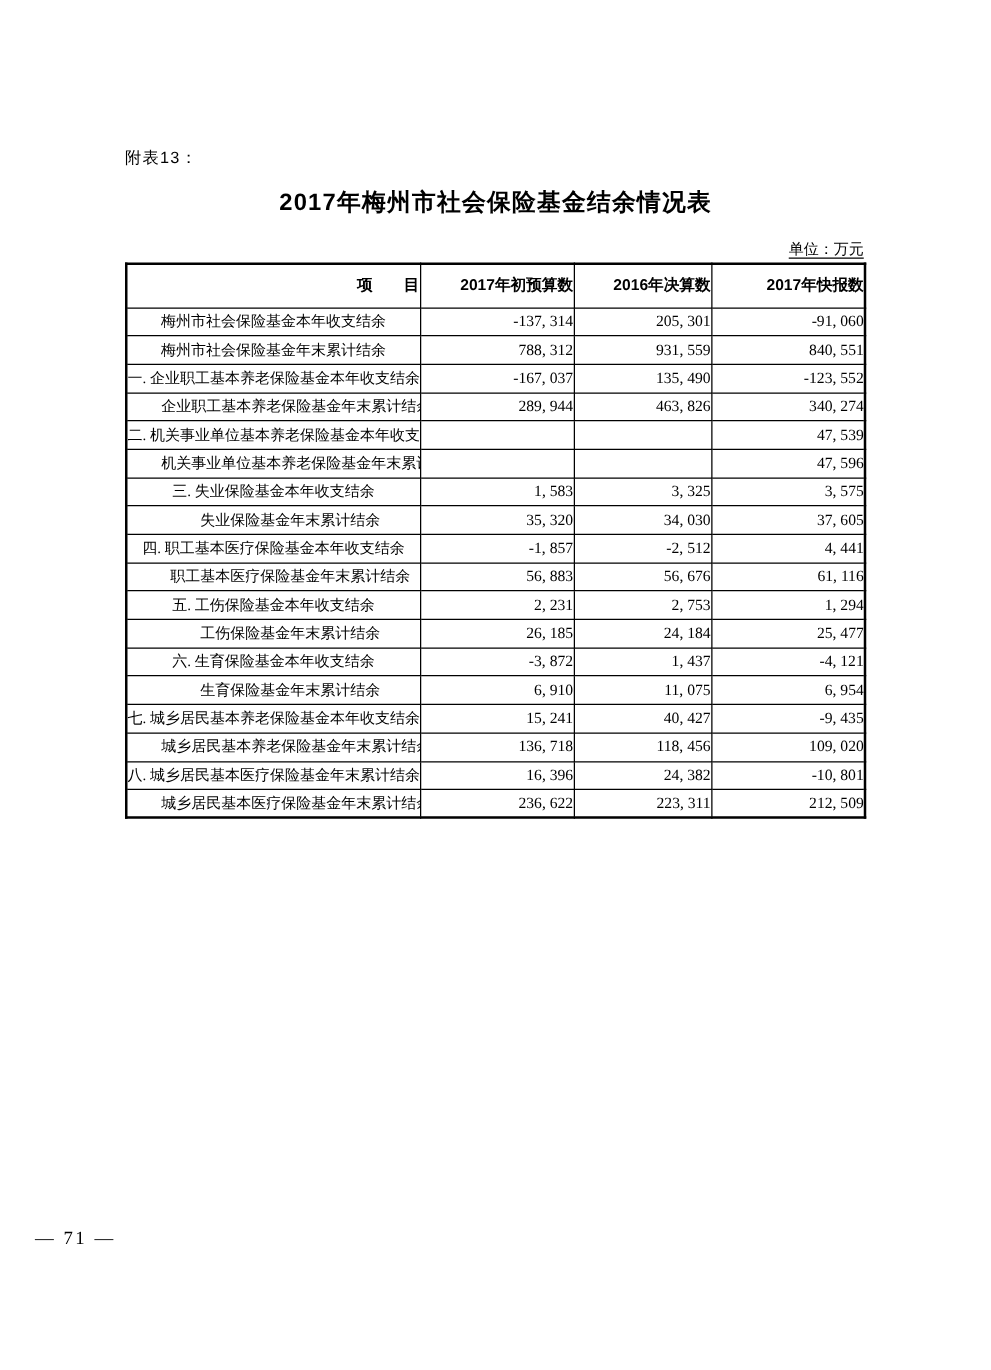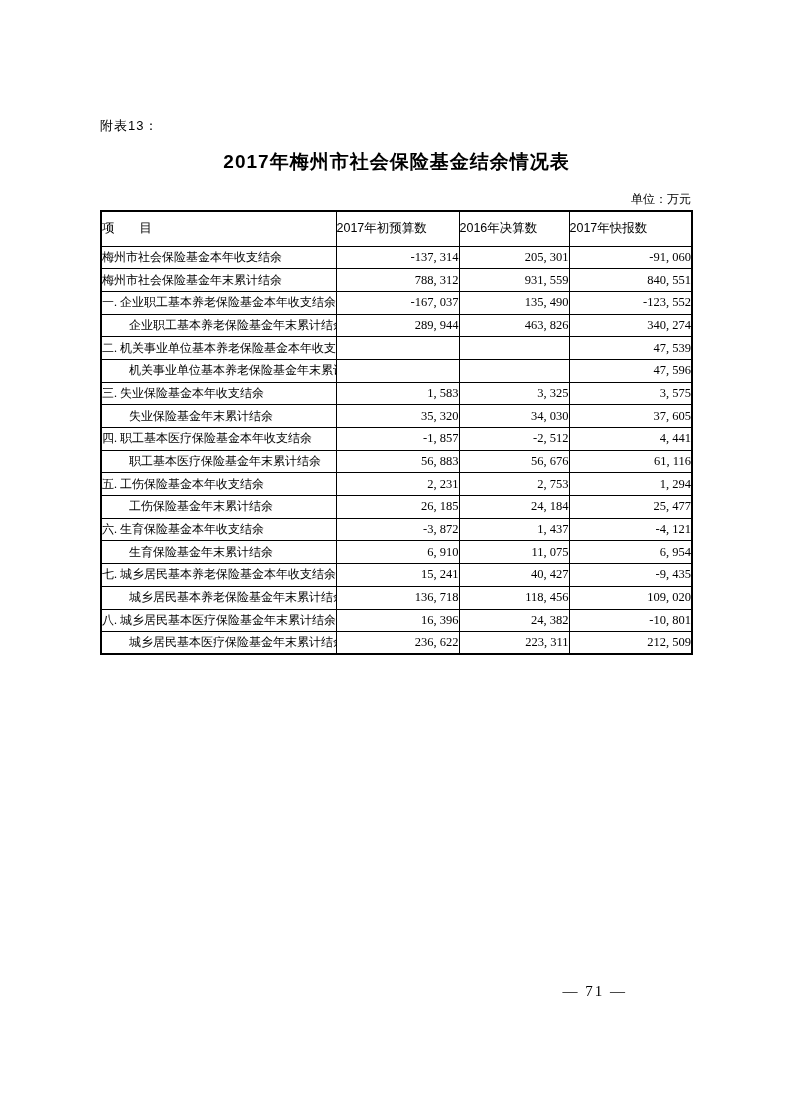--- a/index.html
+++ b/index.html
@@ -42,20 +42,21 @@
   }
   .unit-label {
     position: absolute;
     left: 100px;
     top: 191px;
     width: 591px;
     text-align: right;
     font-size: 12px;
   }
   .unit-label span {
+    text-decoration: underline;
     text-underline-offset: 3px;
   }
   table.balance-table {
     position: absolute;
     left: 100px;
     top: 210px;
     width: 591px;
     border-collapse: collapse;
     table-layout: fixed;
     border: 2px solid #000;
@@ -68,29 +69,29 @@
     white-space: nowrap;
   }
   table.balance-table thead tr {
     height: 35px;
   }
   table.balance-table tbody tr {
     height: 22.7px;
   }
   th.col-head {
     font-family: "Liberation Sans", "DejaVu Sans", sans-serif;
-    font-weight: normal;
+    font-weight: bold;
     font-size: 12.5px;
-    text-align: left;
+    text-align: right;
     vertical-align: middle;
     margin-left: 40px;
   }
   td.item-cell {
     font-size: 12px;
-    text-align: left;
+    text-align: center;
     vertical-align: middle;
     padding-left: 4px;
   }
   tr.indented td.item-cell {
     padding-left: 27px;
   }
   td.num-cell {
     font-size: 12.5px;
     text-align: right;
     vertical-align: middle;
@@ -98,23 +99,24 @@
   }
   .col-item   { width: 235px; }
   .col-budget { width: 123px; }
   .col-final  { width: 110px; }
   .col-flash  { width: 123px; }
   .page-number {
     position: absolute;
     left: 0;
     top: 983px;
     width: 627px;
-    text-align: right;
+    text-align: left;
     font-size: 15px;
     letter-spacing: 2px;
+    padding-left: 28px;
   }
 </style>
 </head>
 <body>
 
 <div class="page">
 
   <div class="appendix-label">附表13：</div>
 
   <h1 class="doc-title">2017年梅州市社会保险基金结余情况表</h1>

